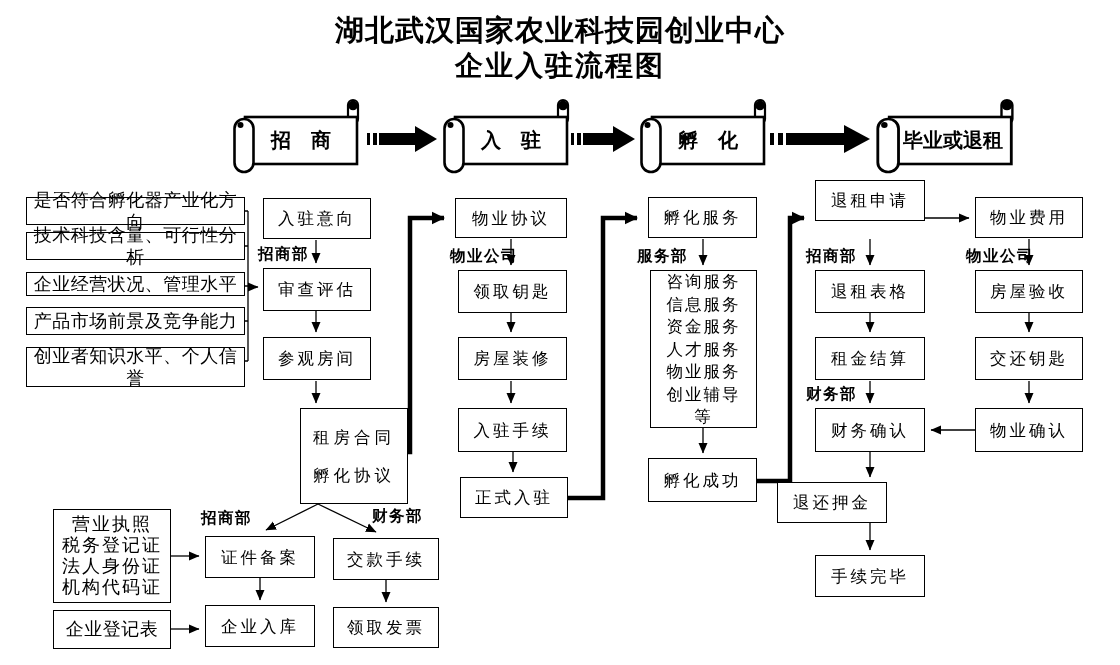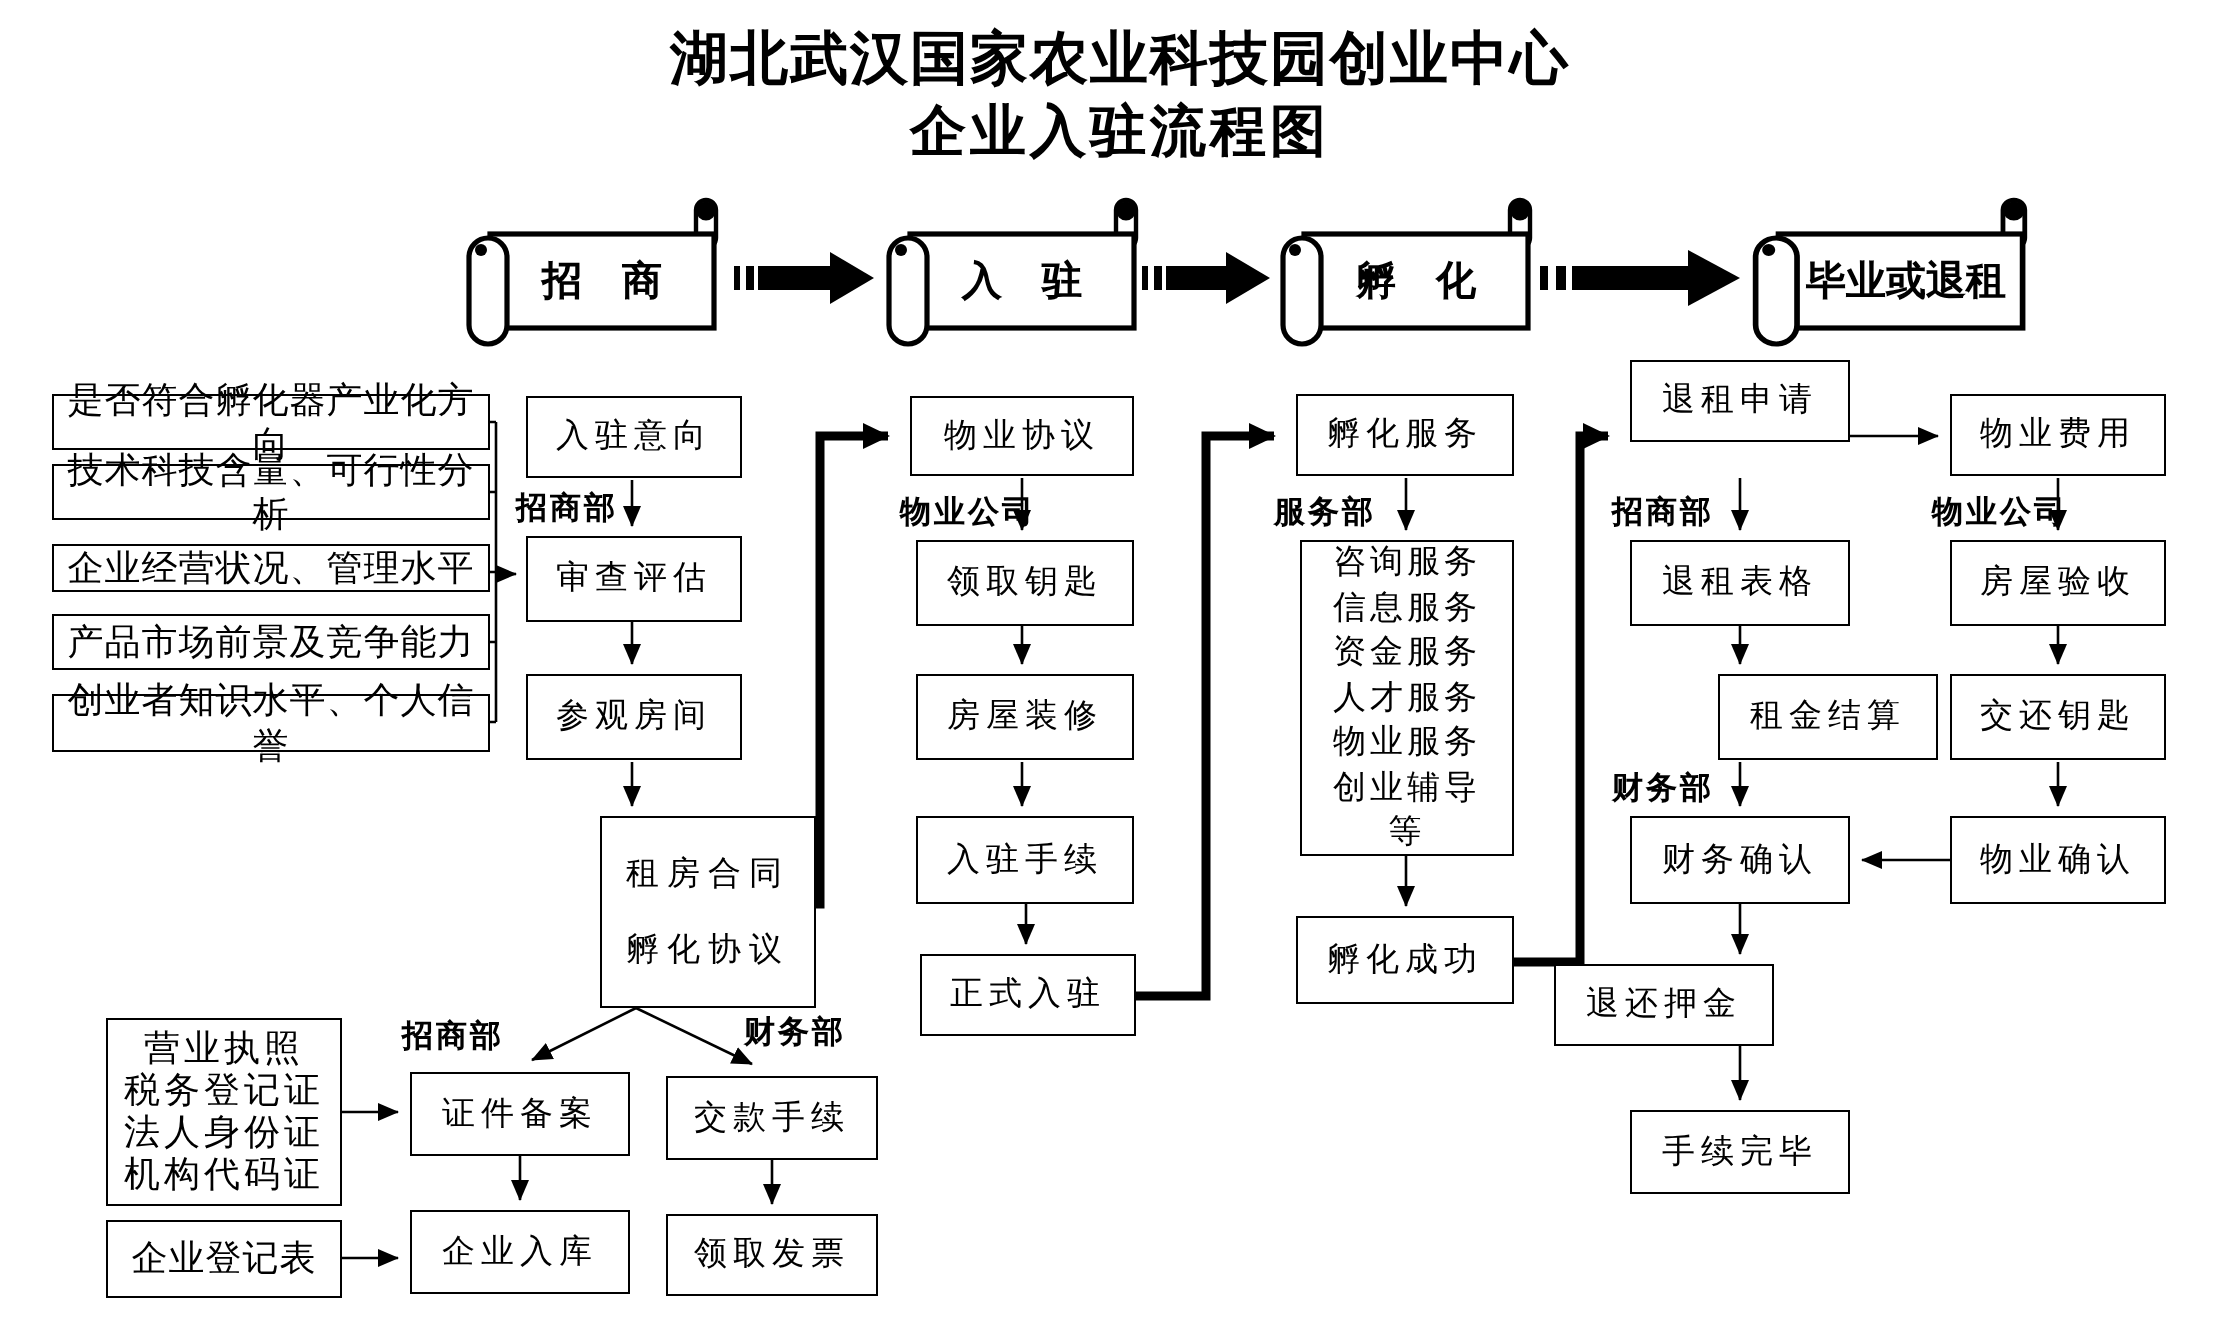--- a/index.html
+++ b/index.html
@@ -153,21 +153,21 @@
     <rect x="0" y="9" width="4" height="12" fill="#000"></rect>
     <rect x="8" y="9" width="5" height="12" fill="#000"></rect>
     <rect x="16" y="9" width="58" height="12" fill="#000"></rect>
     <polygon points="74,1 100,15 74,29" fill="#000"></polygon>
   </svg>
 
   <div class="box small" style="left:26px;top:197px;width:219px;height:28px;">是否符合孵化器产业化方向</div>
   <div class="box small" style="left:26px;top:232px;width:219px;height:28px;">技术科技含量、可行性分析</div>
   <div class="box small" style="left:26px;top:272px;width:219px;height:24px;">企业经营状况、管理水平</div>
   <div class="box small" style="left:26px;top:307px;width:219px;height:28px;">产品市场前景及竞争能力</div>
-  <div class="box small" style="left:26px;top:347px;width:219px;height:29px;">创业者知识水平、个人信誉</div>
+  <div class="box small" style="left:26px;top:347px;width:219px;height:40px;">创业者知识水平、个人信誉</div>
 
   <div class="box" style="left:263px;top:198px;width:108px;height:41px;">入驻意向</div>
   <div class="dept" style="left:258px;top:244px;">招商部</div>
   <div class="box" style="left:263px;top:268px;width:108px;height:43px;">审查评估</div>
   <div class="box" style="left:263px;top:337px;width:108px;height:43px;">参观房间</div>
   <div class="box contract" style="left:264px;top:408px;width:108px;height:96px;margin-left:36px;">
     <div>租房合同</div>
     <div>孵化协议</div>
   </div>
 
@@ -203,21 +203,21 @@
     <div>人才服务</div>
     <div>物业服务</div>
     <div>创业辅导</div>
     <div>等</div>
   </div>
   <div class="box" style="left:648px;top:458px;width:109px;height:44px;">孵化成功</div>
 
   <div class="box" style="left:815px;top:180px;width:110px;height:41px;">退租申请</div>
   <div class="dept" style="left:806px;top:246px;">招商部</div>
   <div class="box" style="left:815px;top:270px;width:110px;height:43px;">退租表格</div>
-  <div class="box" style="left:815px;top:337px;width:110px;height:43px;margin-left:44px;">租金结算</div>
+  <div class="box" style="left:815px;top:337px;width:110px;height:43px;">租金结算</div>
   <div class="dept" style="left:806px;top:384px;">财务部</div>
   <div class="box" style="left:815px;top:408px;width:110px;height:44px;">财务确认</div>
   <div class="box" style="left:777px;top:482px;width:110px;height:41px;">退还押金</div>
   <div class="box" style="left:815px;top:555px;width:110px;height:42px;">手续完毕</div>
 
   <div class="box" style="left:975px;top:197px;width:108px;height:41px;">物业费用</div>
   <div class="dept" style="left:966px;top:246px;">物业公司</div>
   <div class="box" style="left:975px;top:270px;width:108px;height:43px;">房屋验收</div>
   <div class="box" style="left:975px;top:337px;width:108px;height:43px;">交还钥匙</div>
   <div class="box" style="left:975px;top:408px;width:108px;height:44px;">物业确认</div>

